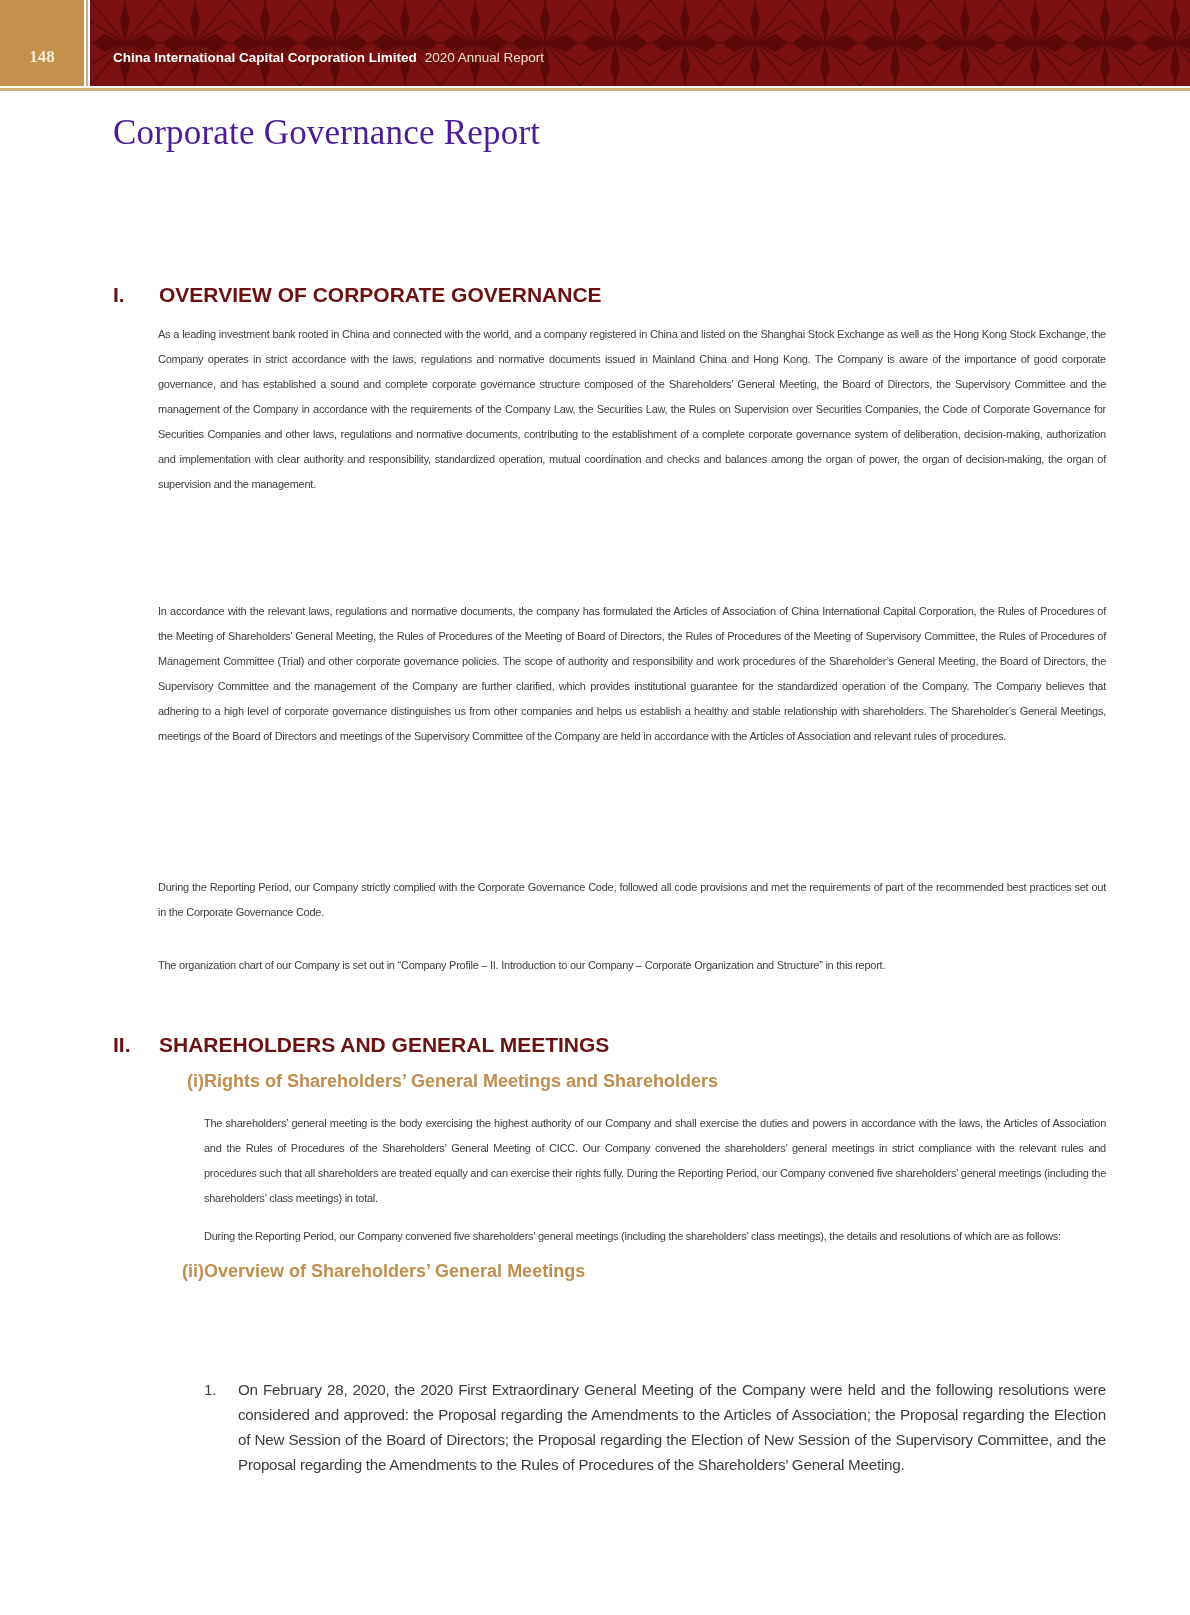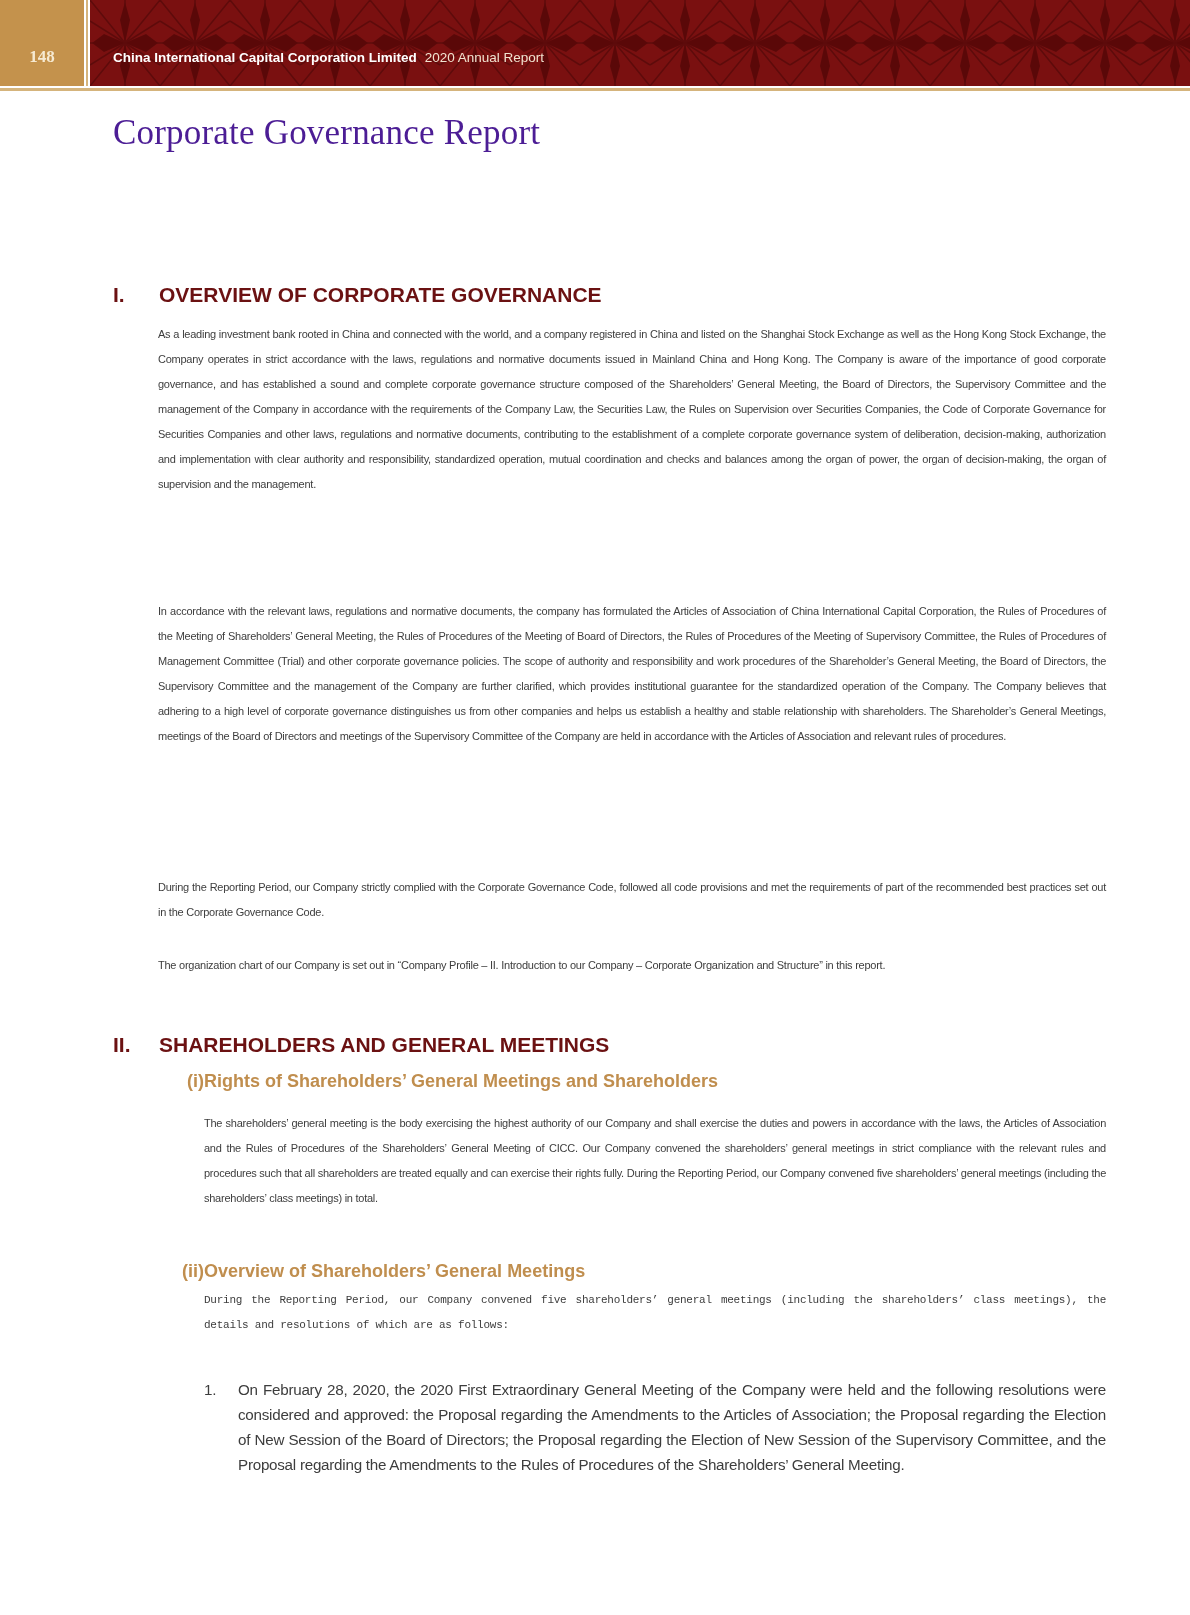--- a/index.html
+++ b/index.html
@@ -90,18 +90,18 @@
 </div>
 
 <div class="h2" style="top:1071px;">
   <span class="num">(i)</span><span>Rights of Shareholders’ General Meetings and Shareholders</span>
 </div>
 <div class="para p-l2" style="top:1111px;">The shareholders’ general meeting is the body exercising the highest authority of our Company and shall exercise the duties and powers in accordance with the laws, the Articles of Association and the Rules of Procedures of the Shareholders’ General Meeting of CICC. Our Company convened the shareholders’ general meetings in strict compliance with the relevant rules and procedures such that all shareholders are treated equally and can exercise their rights fully. During the Reporting Period, our Company convened five shareholders’ general meetings (including the shareholders’ class meetings) in total.</div>
 
 <div class="h2" style="top:1261px;">
   <span class="num">(ii)</span><span>Overview of Shareholders’ General Meetings</span>
 </div>
-<div class="para p-l2" style="top:1288px;font-family:Liberation Mono, monospace;">During the Reporting Period, our Company convened five shareholders’ general meetings (including the shareholders’ class meetings), the details and resolutions of which are as follows:</div>
+<div class="para p-l2" style="top:1224px;">During the Reporting Period, our Company convened five shareholders’ general meetings (including the shareholders’ class meetings), the details and resolutions of which are as follows:</div>
 
 <div class="list-item" style="top:1377px;">
   <span class="li-num">1.</span>
   <span class="li-text">On February 28, 2020, the 2020 First Extraordinary General Meeting of the Company were held and the following resolutions were considered and approved: the Proposal regarding the Amendments to the Articles of Association; the Proposal regarding the Election of New Session of the Board of Directors; the Proposal regarding the Election of New Session of the Supervisory Committee, and the Proposal regarding the Amendments to the Rules of Procedures of the Shareholders’ General Meeting.</span>
 </div>
 
 </body></html>

